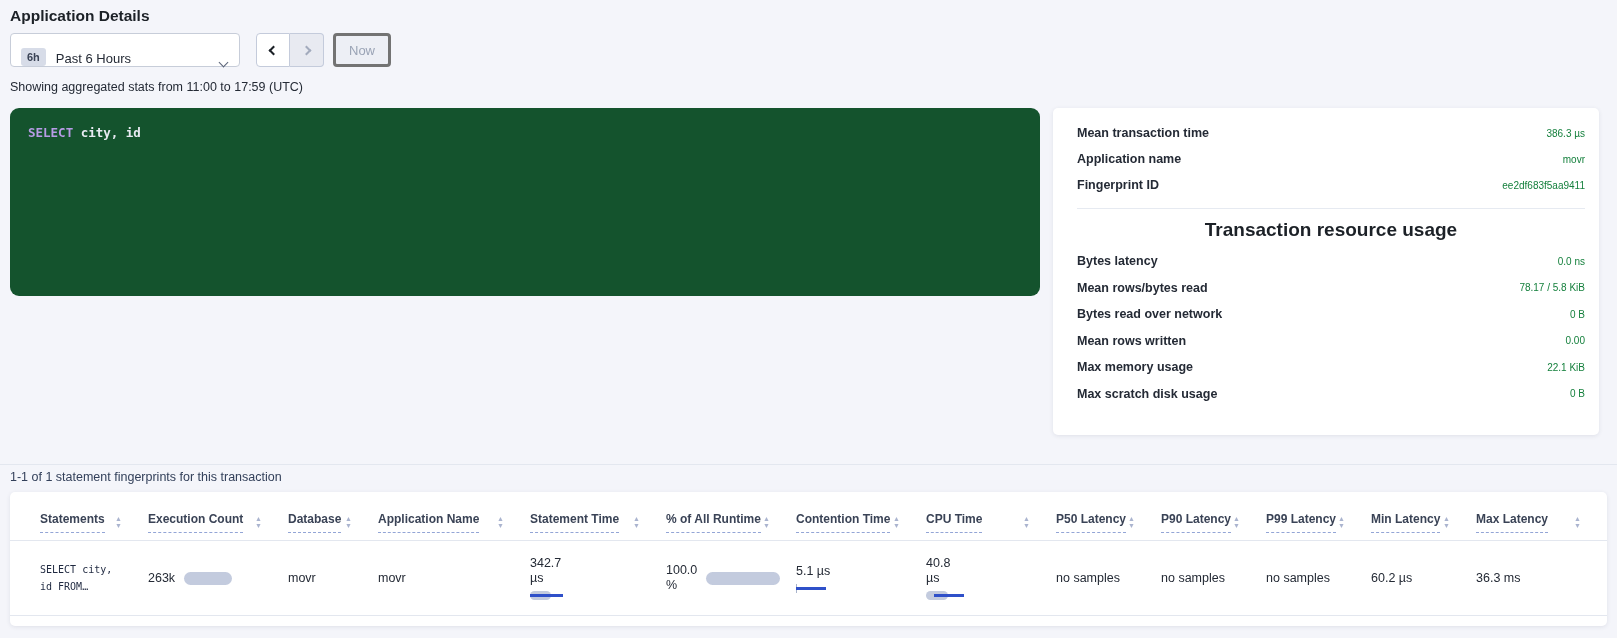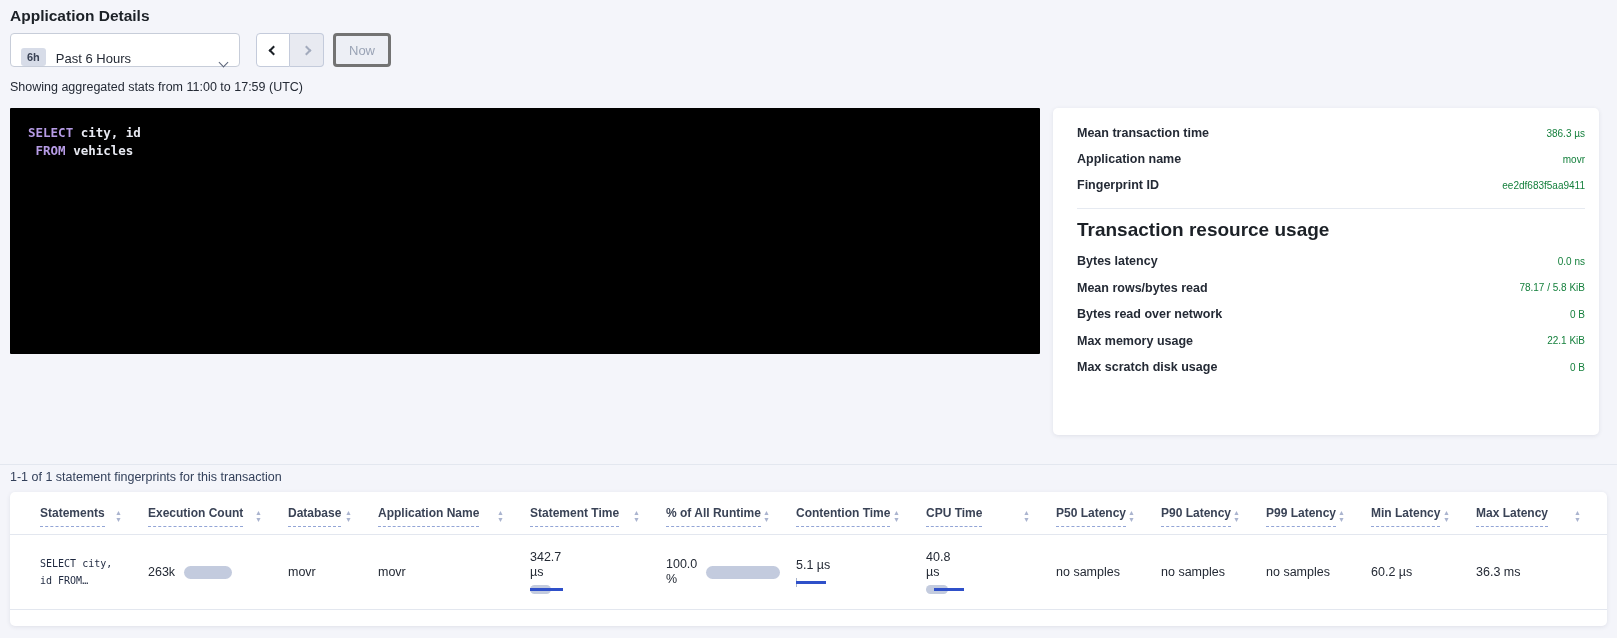--- a/index.html
+++ b/index.html
@@ -38,48 +38,49 @@
     margin-left:9px; height:34px; padding:0 13px; background:#edeff5; border:3px solid #737373;
     border-radius:4px; color:#9aa3b5; font-size:13px; font-family:"Liberation Sans",sans-serif;
     cursor:default;
   }
   .caption { margin-top:13px; font-size:12.5px; line-height:15px; color:#242a35; }
   .caption b { font-weight:400; }
 
   
   .main-row { display:flex; gap:13px; margin-top:13px; height:327px; }
   .sql-card {
-    width:1030px; height:246px; background:#000000; border-radius:1px;
+    width:1030px; height:188px; background:#14532d; border-radius:9px;
     padding:16px 18px; font-family:"DejaVu Sans Mono","Liberation Mono",monospace;
     font-size:12.5px; font-weight:600; line-height:17.5px; color:#e8eaf2;
   }
   .sql-line { white-space:pre; }
   .sql-kw { color:#b79ce6; }
 
   .summary-card {
     width:546px; height:327px; background:#fff; border-radius:5px;
     box-shadow:0 1px 4px rgba(40,53,80,.10);
     padding:12px 14px 0 24px;
+    text-align:center;
   }
   .sum-row { display:flex; justify-content:space-between; align-items:center; height:26px; }
   .sum-label { font-size:12.5px; font-weight:700; color:#242a35; }
   .sum-value { font-size:10px; color:#15803d; }
   .sum-divider { border-top:1px solid #e6eaf1; margin:10px 0 12px 0; }
   .sum-section-title { font-size:19px; font-weight:700; color:#1c2127; line-height:18px; margin-bottom:9px; }
   .res-row { display:flex; justify-content:space-between; align-items:center; height:26.5px; }
 
   
   .page-divider { border-top:1px solid #e3e7ef; margin:29px -10px 0 -10px; }
   .stmt-caption { margin-top:5px; font-size:12.5px; line-height:15px; color:#33405a; padding-left:0; }
   .table-card {
     margin-top:7px; background:#fff; border-radius:5px;
     box-shadow:0 1px 4px rgba(40,53,80,.10); height:134px; overflow:hidden;
   }
   table { border-collapse:collapse; table-layout:fixed; width:1597px; }
-  th { text-align:left; vertical-align:bottom; padding:14px 0 7px 0; border-bottom:1px solid #e3e7ef; cursor:pointer; }
+  th { text-align:left; vertical-align:bottom; padding:20px 0 7px 0; border-bottom:1px solid #e3e7ef; cursor:pointer; }
   .th-inner { display:flex; align-items:flex-end; padding-right:26px; }
   .th-label {
     font-size:12px; font-weight:700; color:#3a4356; line-height:15px;
     border-bottom:1px dashed #93a5d6; padding-bottom:5px;
   }
   .sort-icon { margin-left:auto; display:flex; flex-direction:column; gap:1px; padding-bottom:4px; }
   .sort-icon i { font-style:normal; font-size:7px; line-height:6px; color:#aab4cf; }
   td { height:75px; vertical-align:middle; border-bottom:1px solid #e3e7ef; font-size:12.5px; color:#242a35; }
   td.first, th.first { padding-left:30px; }
   .stmt-link {
@@ -119,21 +120,20 @@
   </div>
 
   <p class="caption">
     <span>Showing aggregated stats from </span><b>11:00 to 17:59 (UTC)</b>
   </p>
 
   <div class="main-row">
 
     <div class="sql-card">
       <div class="sql-line"><span></span><span class="sql-kw">SELECT</span><span> city, id</span></div>
-      <div class="sql-line"><span> </span><span class="sql-kw">FROM</span><span> vehicles</span></div>
     </div>
 
     <div class="summary-card">
       <div class="sum-row">
         <span class="sum-label">Mean transaction time</span>
         <span class="sum-value">386.3 µs</span>
       </div>
       <div class="sum-row">
         <span class="sum-label">Application name</span>
         <span class="sum-value">movr</span>
@@ -148,20 +148,24 @@
         <span class="sum-label">Bytes latency</span>
         <span class="sum-value">0.0 ns</span>
       </div>
       <div class="res-row">
         <span class="sum-label">Mean rows/bytes read</span>
         <span class="sum-value">78.17 / 5.8 KiB</span>
       </div>
       <div class="res-row">
         <span class="sum-label">Bytes read over network</span>
         <span class="sum-value">0 B</span>
+      </div>
+      <div class="res-row">
+        <span class="sum-label">Mean rows written</span>
+        <span class="sum-value">0.00</span>
       </div>
       <div class="res-row">
         <span class="sum-label">Max memory usage</span>
         <span class="sum-value">22.1 KiB</span>
       </div>
       <div class="res-row">
         <span class="sum-label">Max scratch disk usage</span>
         <span class="sum-value">0 B</span>
       </div>
     </div>

